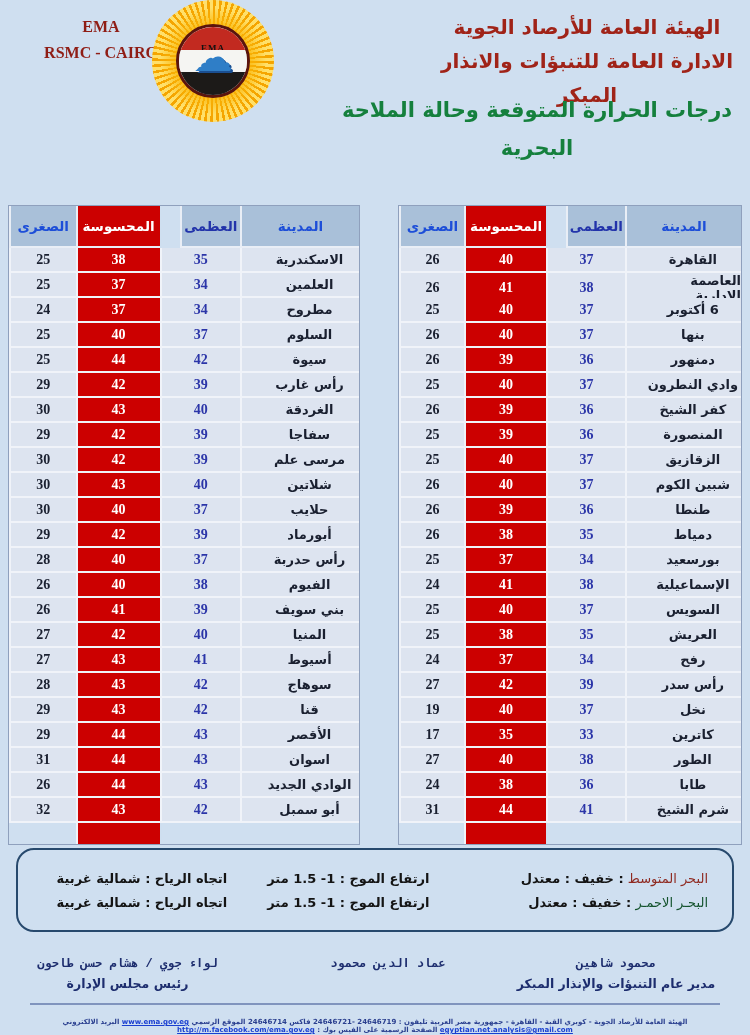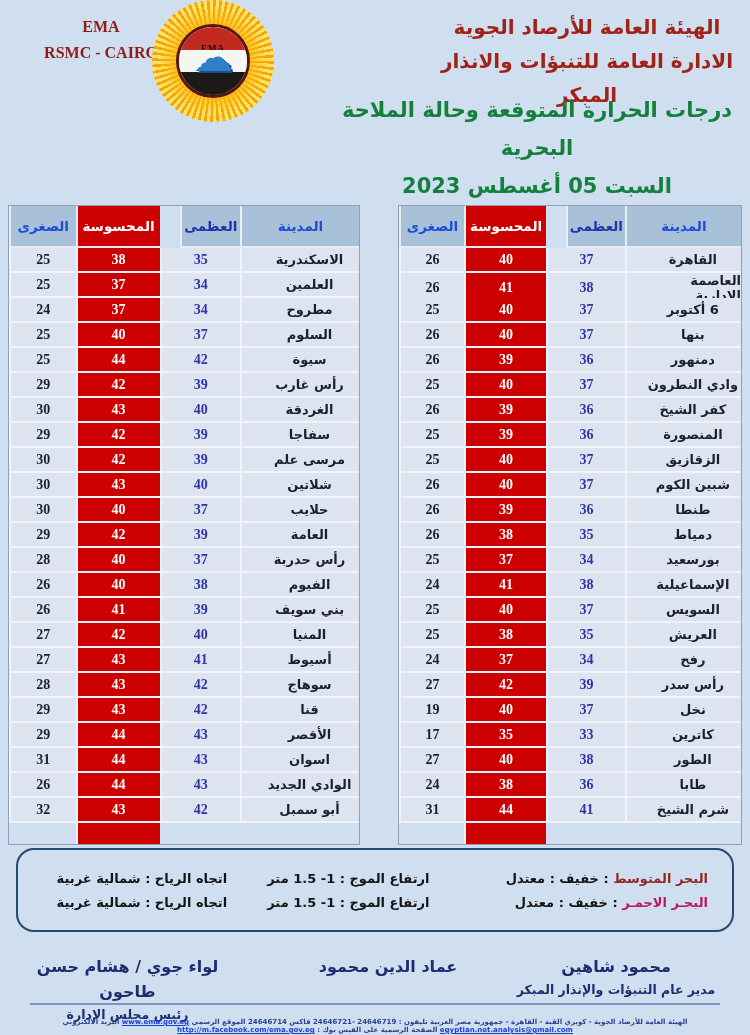--- a/index.html
+++ b/index.html
@@ -84,29 +84,29 @@
   .t-tail .td-feel { background:#cc0000; border-left:2px solid #f0f3f9; }
   
   .marine {
     position:absolute; top:848px; left:16px; right:16px; height:84px;
     border:2.5px solid #27496d; border-radius:18px; direction:rtl;
     display:flex; flex-direction:column; justify-content:center; gap:9px;
     padding:6px 24px;
   }
   .m-row { display:flex; align-items:center; font-weight:bold; font-size:13px; color:#141414; }
   .m-sea   { width:38%; }
-  .m-sea .sea-name { font-weight:bold; }
+  .m-sea .sea-name { font-weight:normal; }
   .m-wave  { width:32%; text-align:center; }
   .m-wind  { width:30%; text-align:center; }
   
   .sig {
     position:absolute; top:955px; text-align:center; direction:rtl;
     color:#1d2d6e; font-weight:bold; line-height:1.55;
   }
-  .sig .s-name { font-size:16px; }
+  .sig .s-name { font-size:12px;font-family:Liberation Mono, monospace; }
   .sig .s-title { font-size:12.5px; }
   .sig-1 { right:14px; width:240px; }
   .sig-2 { left:258px; width:260px; }
   .sig-3 { left:20px;  width:215px; }
   .divider {
     position:absolute; top:1003px; left:30px; right:30px;
     border-top:2px solid #8094bd;
   }
   
   .footer {
@@ -135,21 +135,20 @@
   </div>
 </div>
 
 <div class="hdr-ar">
   <div>الهيئة العامة للأرصاد الجوية</div>
   <div>الادارة العامة للتنبؤات والانذار المبكر</div>
 </div>
 
 <div class="title">
   <div>درجات الحرارة المتوقعة وحالة الملاحة البحرية</div>
-  <div>السبت  05 أغسطس  2023</div>
 </div>
 
 <div class="t-table t-right">
   <div class="t-head">
     <div class="th-city">المدينة</div>
     <div class="th-max">العظمى</div>
     <div class="th-feel">المحسوسة</div>
     <div class="th-min">الصغرى</div>
   </div>
   <div class="t-body">
@@ -368,21 +367,21 @@
         <div class="td-feel">43</div>
         <div class="td-min">30</div>
       </div>
       <div class="t-row">
         <div class="td-city">حلايب</div>
         <div class="td-max">37</div>
         <div class="td-feel">40</div>
         <div class="td-min">30</div>
       </div>
       <div class="t-row">
-        <div class="td-city">العامة</div>
+        <div class="td-city">أبورماد</div>
         <div class="td-max">39</div>
         <div class="td-feel">42</div>
         <div class="td-min">29</div>
       </div>
       <div class="t-row">
         <div class="td-city">رأس حدربة</div>
         <div class="td-max">37</div>
         <div class="td-feel">40</div>
         <div class="td-min">28</div>
       </div>
@@ -455,21 +454,21 @@
     </div>
 </div>
 
 <div class="marine">
     <div class="m-row">
       <div class="m-sea"><span class="sea-name" style="color: rgb(143, 42, 33);">البحر المتوسط </span><span>:  خفيف : معتدل</span></div>
       <div class="m-wave">ارتفاع الموج : 1- 1.5 متر</div>
       <div class="m-wind">اتجاه الرياح  : شمالية غربية</div>
     </div>
     <div class="m-row">
-      <div class="m-sea"><span class="sea-name" style="color: #be185d;">البحـر الاحمـر </span><span>:  خفيف : معتدل</span></div>
+      <div class="m-sea"><span class="sea-name" style="color: #14532d;">البحـر الاحمـر </span><span>:  خفيف : معتدل</span></div>
       <div class="m-wave">ارتفاع الموج : 1- 1.5 متر</div>
       <div class="m-wind">اتجاه الرياح : شمالية غربية</div>
     </div>
   </div>
 
 <div class="sig sig-1">
   <div class="s-name">محمود شاهين</div>
   <div class="s-title">مدير عام التنبؤات والإنذار المبكر</div>
 </div>
 <div class="sig sig-2">

